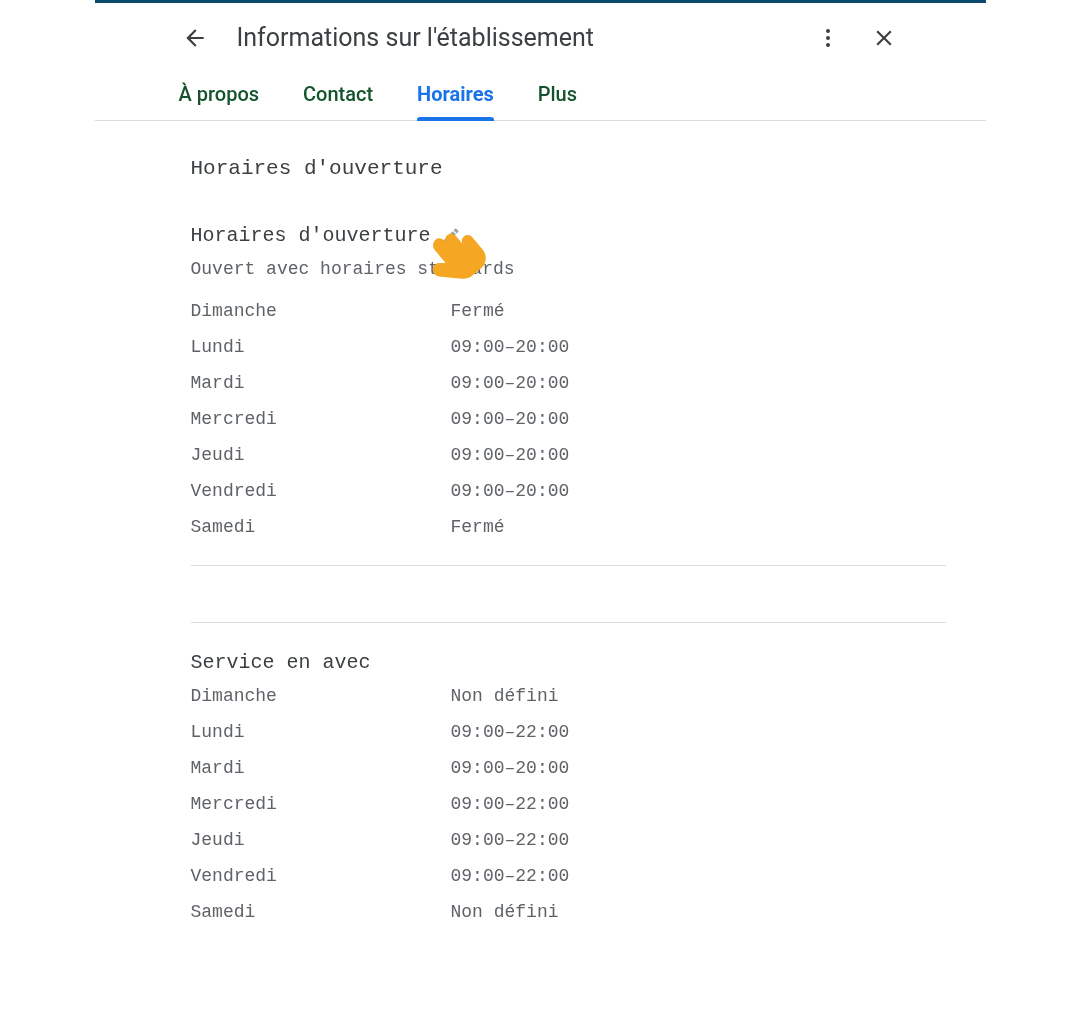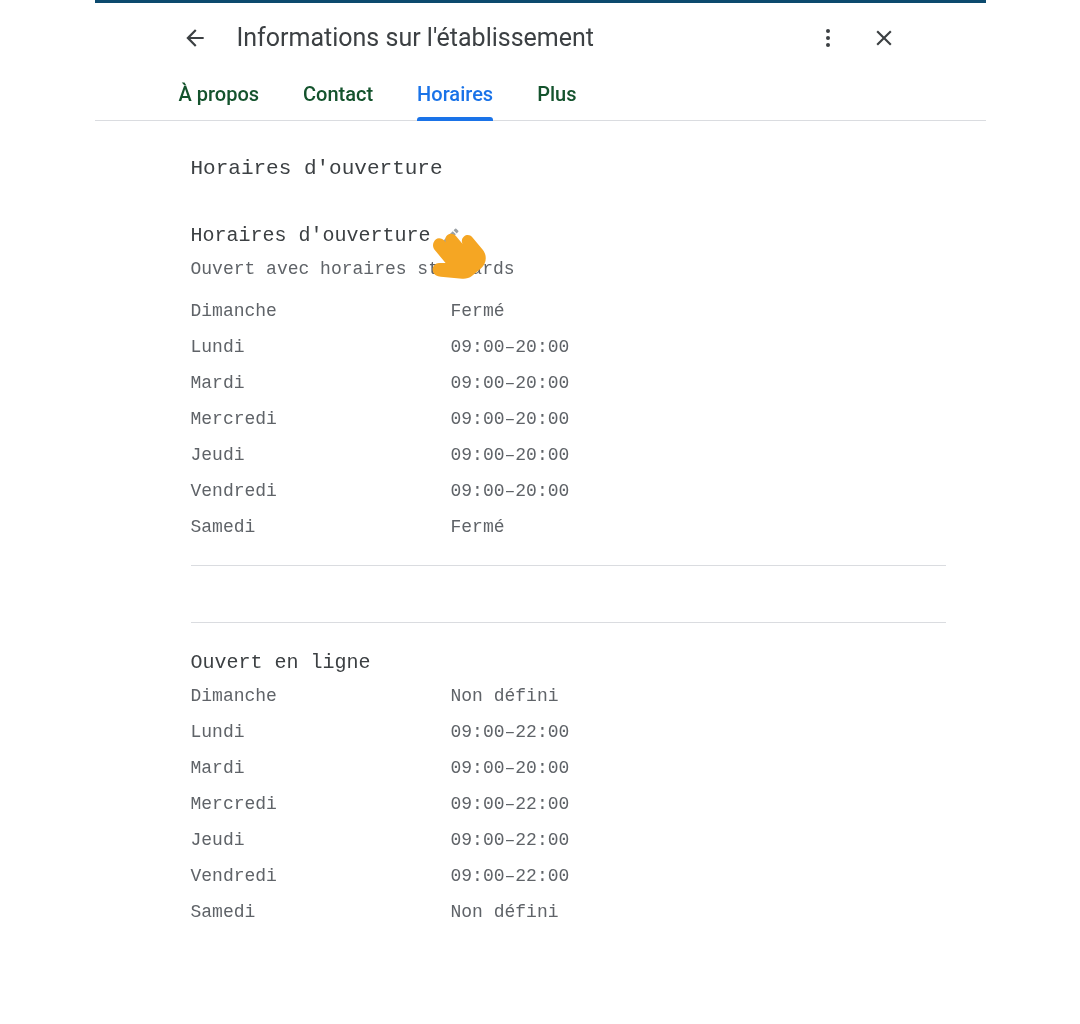--- a/index.html
+++ b/index.html
@@ -50,20 +50,21 @@
   .tab {
     padding: 6px 0 14px 0;
     font-size: 20px;
     color: #14532d;
     cursor: pointer;
     position: relative;
     font-weight: 500;
   }
   .tab.active {
     color: #1a73e8;
+    font-weight: bold;
   }
   .tab.active::after {
     content: "";
     position: absolute;
     left: 0; right: 0; bottom: -1px;
     height: 4px;
     background: #1a73e8;
     border-radius: 3px 3px 0 0;
   }
   .content {
@@ -202,21 +203,21 @@
         <div class="day">Samedi</div>
         <div class="hours">Fermé</div>
       </div>
     </div>
 
     <div class="section">
     </div>
 
     <div class="section">
       <div class="subsection-title-row">
-        <span class="subsection-title">Ouvert en ligne</span>
+        <span class="subsection-title">Service en avec</span>
       </div>
       <div class="hours-grid">
         <div class="day">Dimanche</div>
         <div class="hours">Non défini</div>
         <div class="day">Lundi</div>
         <div class="hours">09:00–22:00</div>
         <div class="day">Mardi</div>
         <div class="hours">09:00–20:00</div>
         <div class="day">Mercredi</div>
         <div class="hours">09:00–22:00</div>

